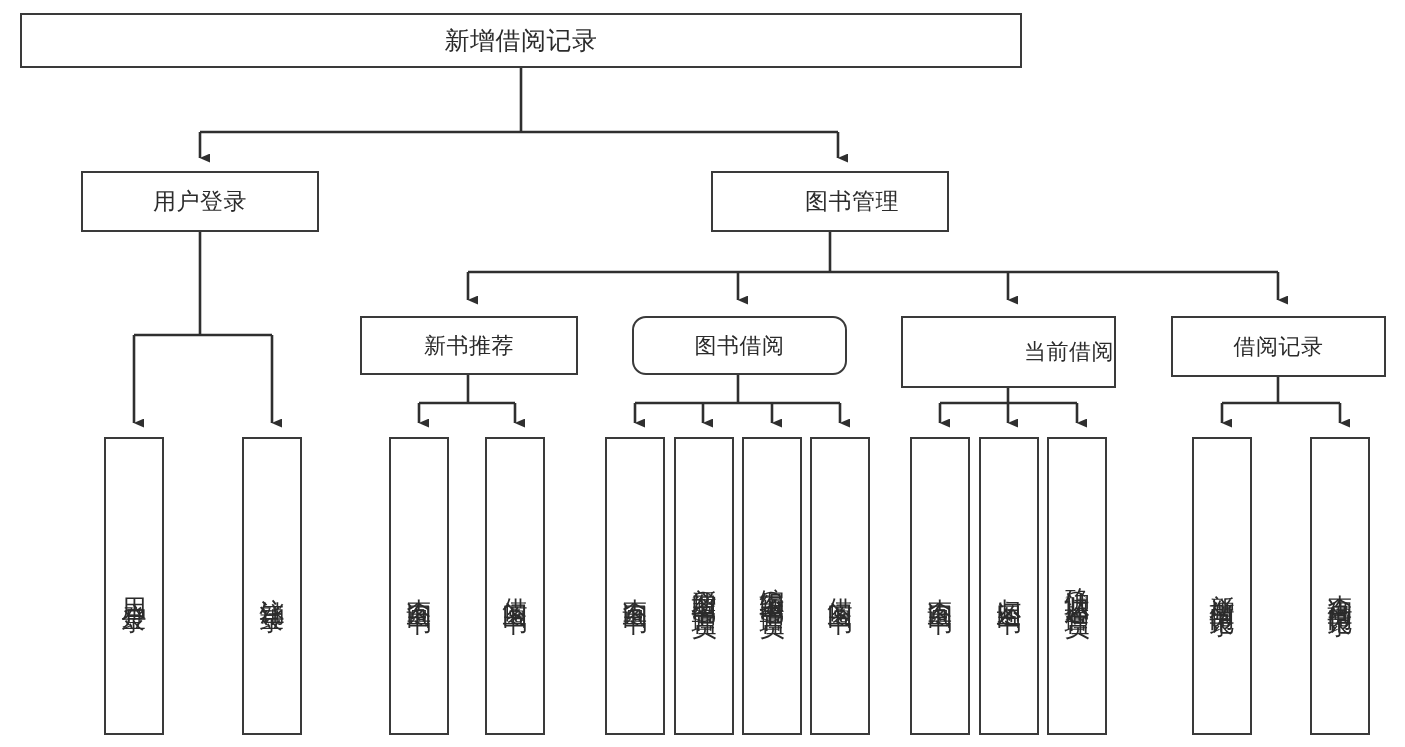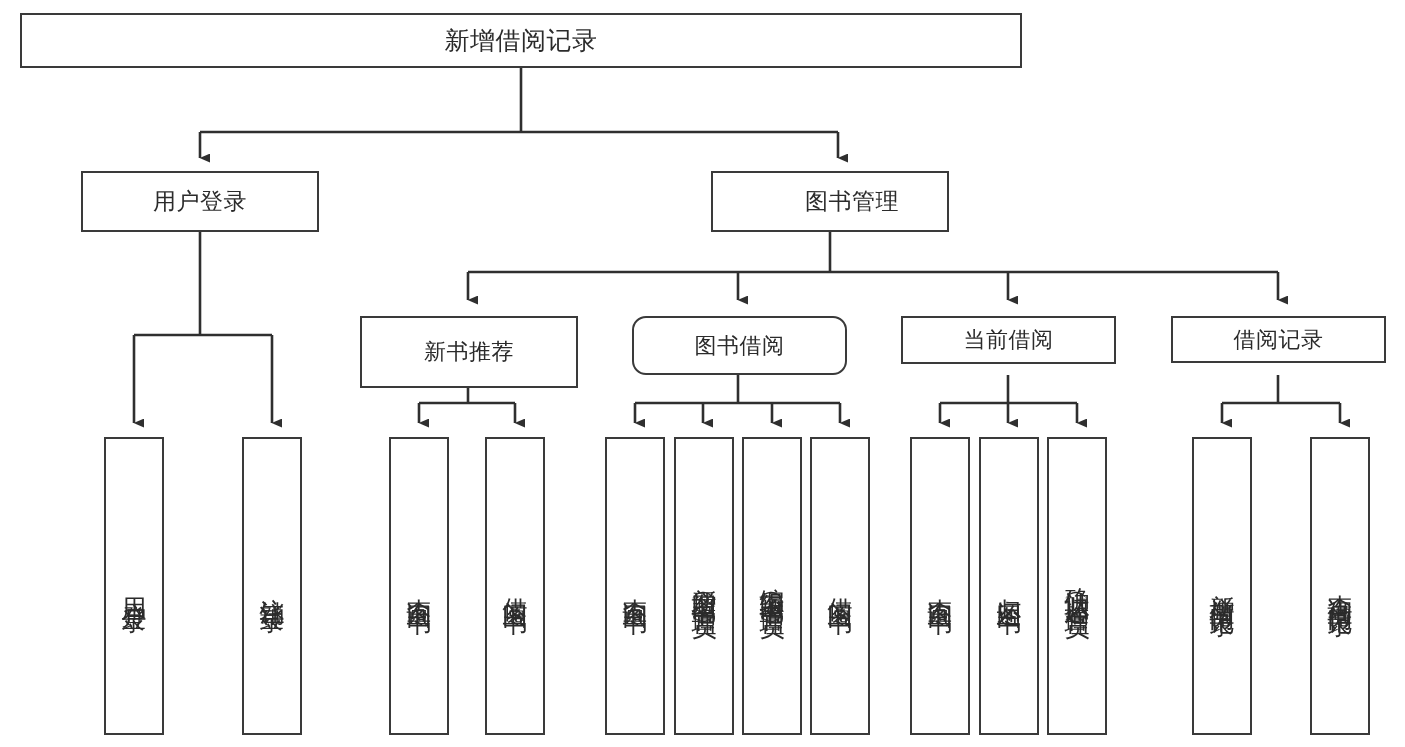--- a/index.html
+++ b/index.html
@@ -133,30 +133,30 @@
     <span class="node-label">新增借阅记录</span>
   </div>
 
   <div class="node-box lvl-2" style="left:81px; top:171px; width:238px; height:61px;">
     <span class="node-label">用户登录</span>
   </div>
   <div class="node-box lvl-2" style="left:711px; top:171px; width:238px; height:61px;padding-left:44px;">
     <span class="node-label">图书管理</span>
   </div>
 
-  <div class="node-box lvl-3" style="left:360px; top:316px; width:218px; height:72px;align-items:center;">
+  <div class="node-box lvl-3" style="left:360px; top:316px; width:218px; height:59px;align-items:center;">
     <span class="node-label">新书推荐</span>
   </div>
   <div class="node-box lvl-3" style="left:632px; top:316px; width:215px; height:59px;border-radius:14px;">
     <span class="node-label">图书借阅</span>
   </div>
-  <div class="node-box lvl-3" style="left:901px; top:316px; width:215px; height:48px;">
+  <div class="node-box lvl-3" style="left:901px; top:316px; width:215px; height:72px;justify-content:flex-end;">
     <span class="node-label">当前借阅</span>
   </div>
-  <div class="node-box lvl-3" style="left:1171px; top:316px; width:215px; height:47px;">
+  <div class="node-box lvl-3" style="left:1171px; top:316px; width:215px; height:61px;">
     <span class="node-label">借阅记录</span>
   </div>
 
   <div class="node-box lvl-leaf" style="left:104px; top:437px; width:60px; height:298px;">
     <span class="node-label">用户登录</span>
   </div>
   <div class="node-box lvl-leaf" style="left:242px; top:437px; width:60px; height:298px;">
     <span class="node-label">注销登录</span>
   </div>
 

